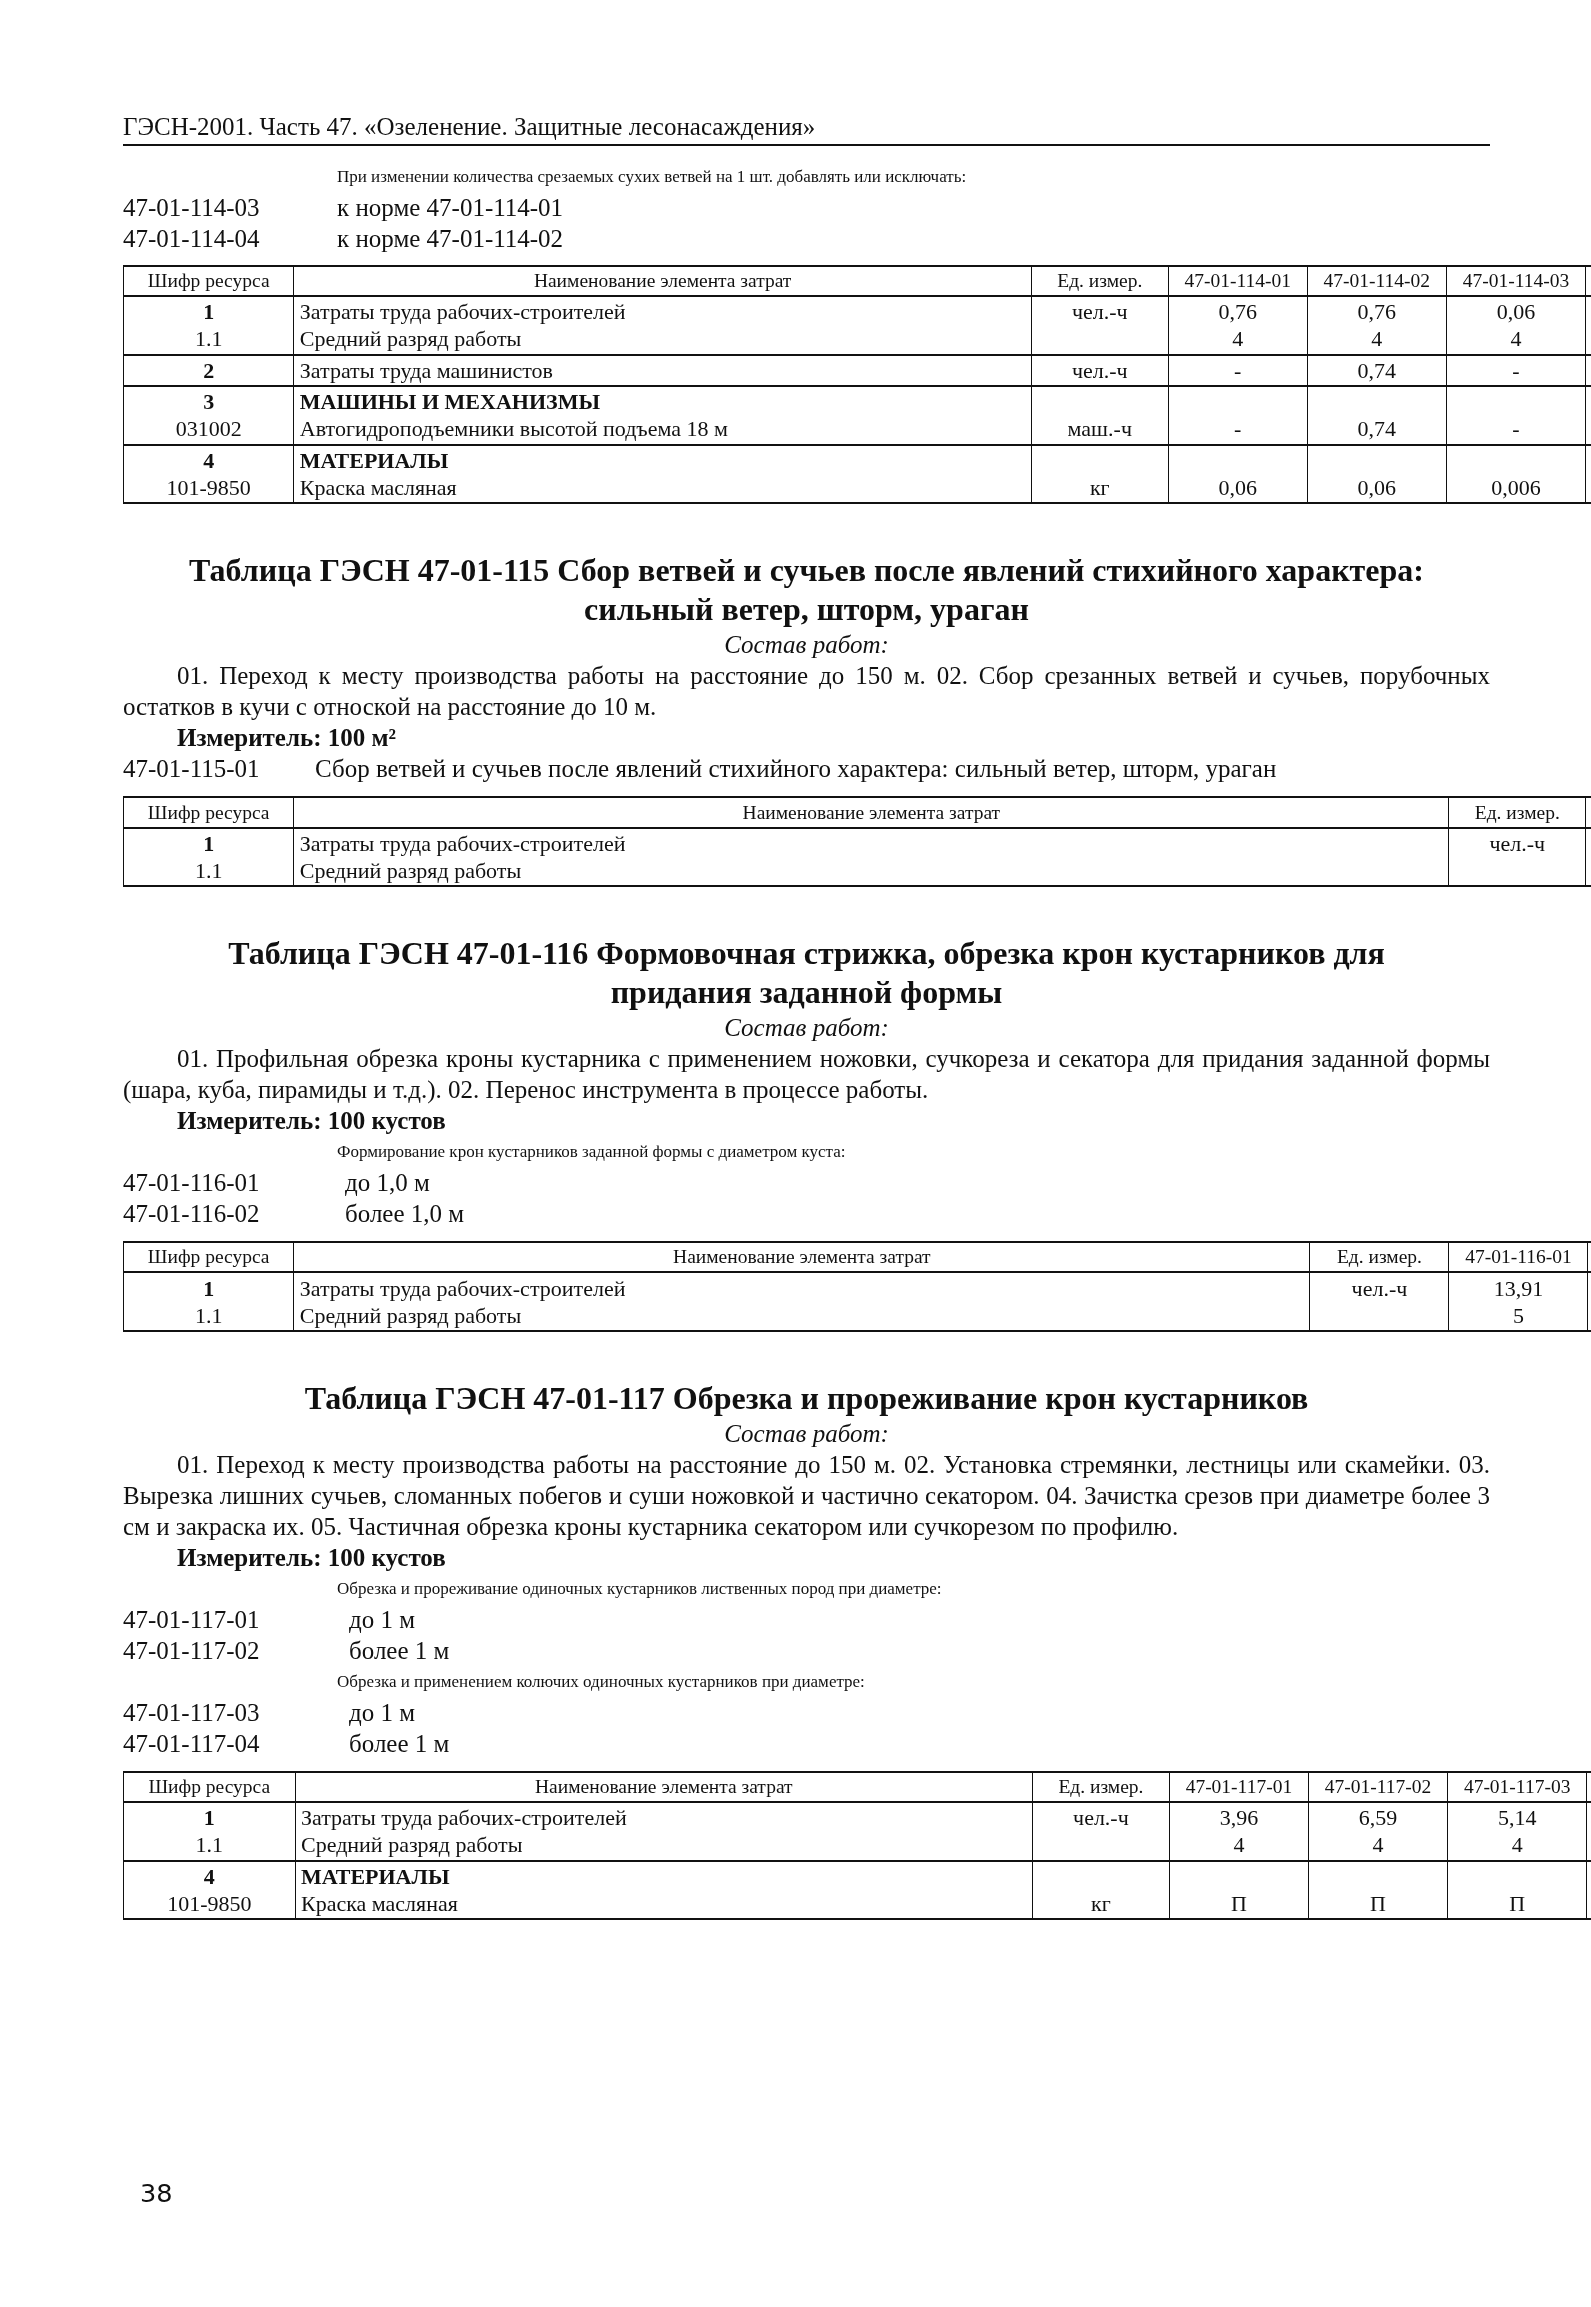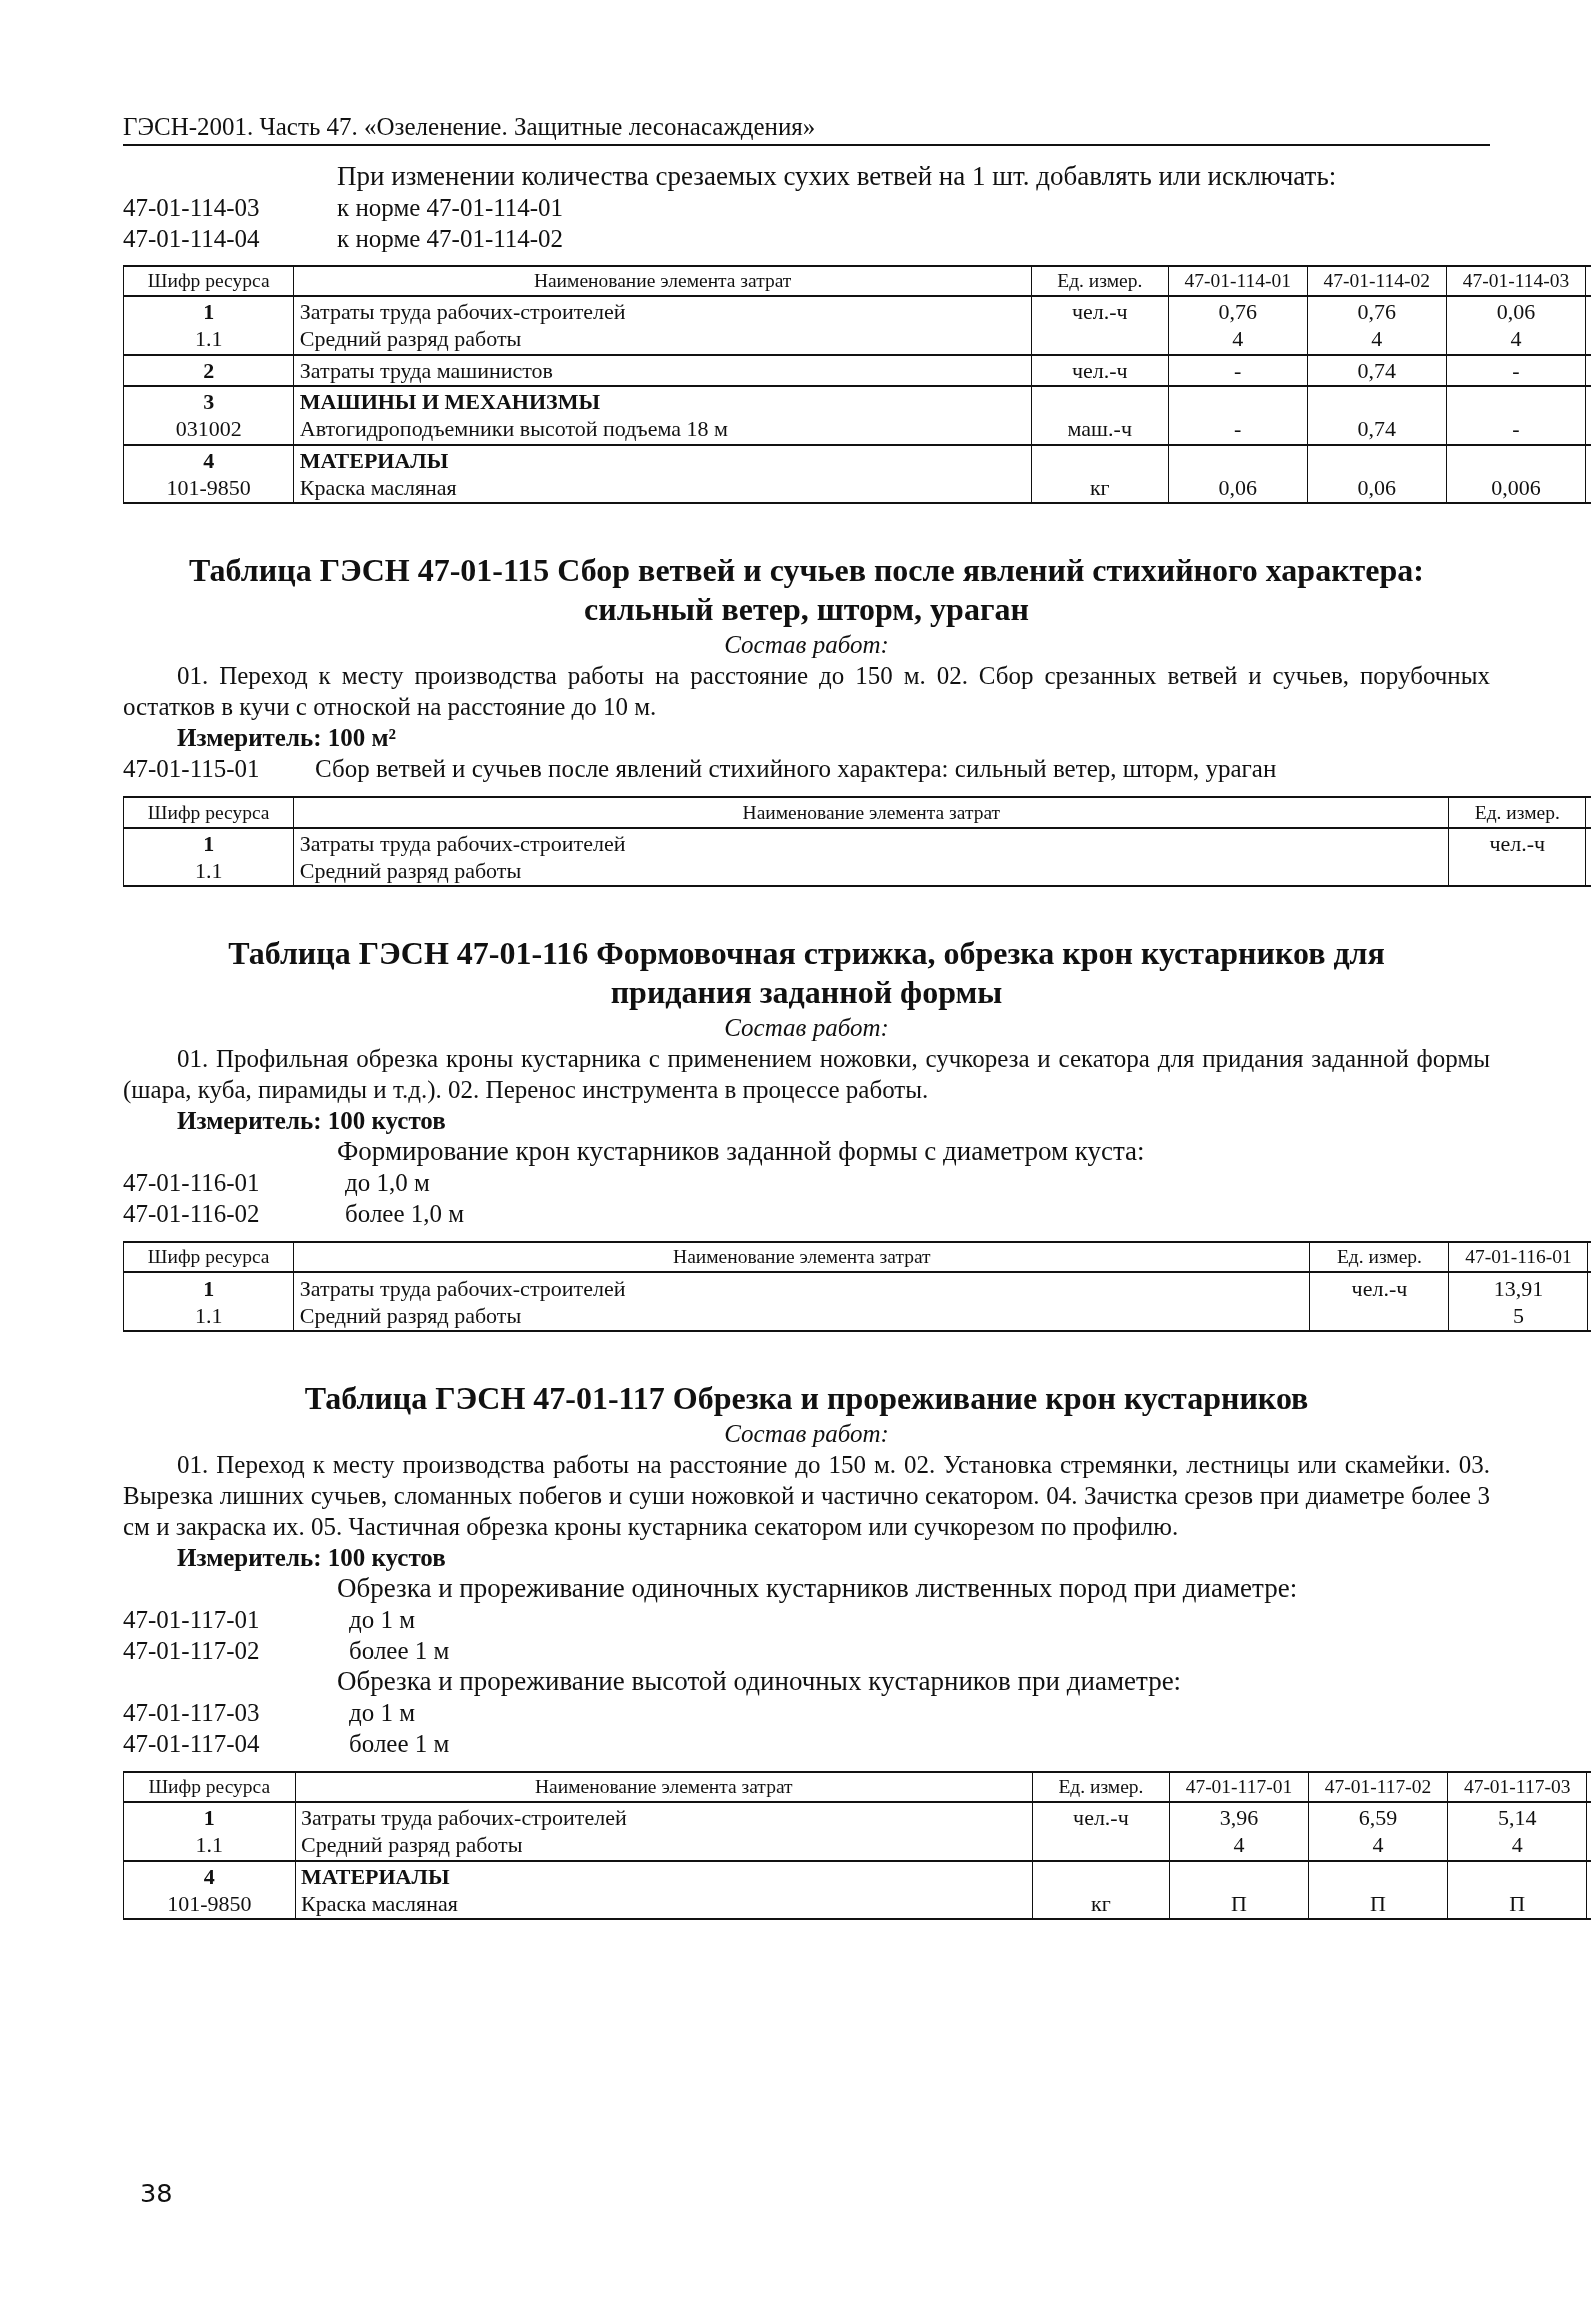--- a/index.html
+++ b/index.html
@@ -1,20 +1,20 @@
 <!DOCTYPE html>
 <html style="font-size:10.8px"><head>
 <meta charset="utf-8">
 <style>
   html, body { margin: 0; padding: 0; background: #ffffff; }
   body { width: 1591px; height: 2307px; position: relative; overflow: hidden;
          font-family: "Liberation Serif", "DejaVu Serif", serif; color: #111; }
   .page { position: absolute; left: 123px; top: 111px; width: 1367px; }
   .running-head { font-size: 25px; line-height: 32px; padding-bottom: 1px; border-bottom: 2.7px solid #111; }
-  .p { font-size: 27px; line-height: 31px; }
+  .p { font-size: 17px; line-height: 31px; }
   .indent-note { padding-left: 214px; }
   .code-line { display: flex; font-size: 25px; line-height: 31px; }
   .code-line .code { width: 214px; flex: none; }
   .code-line .desc { padding-left: 0; }
   .table-title { font-weight: bold; font-size: 32px; line-height: 39px; text-align: center; margin-top: 0; }
   .subhead { font-style: italic; text-align: center; font-size: 25px; line-height: 31px; }
   .body-text { font-size: 25px; line-height: 31px; text-align: justify; text-indent: 54px; }
   .meter { font-weight: bold; font-size: 25px; line-height: 31px; padding-left: 54px; }
   table.norm { border-collapse: collapse; width: 1586px; font-size: 22px; line-height: 27px; }
   table.norm td, table.norm th { border: 1.3px solid #111; padding: 1.3px 5.4px; vertical-align: top; }
@@ -273,21 +273,21 @@
   <div class="meter">Измеритель: 100 кустов</div>
   <div class="p indent-note">Обрезка и прореживание одиночных кустарников лиственных пород при диаметре:</div>
   <div class="code-line">
     <span class="code" style="width:226px">47-01-117-01</span>
     <span class="desc">до 1 м</span>
   </div>
   <div class="code-line">
     <span class="code" style="width:226px">47-01-117-02</span>
     <span class="desc">более 1 м</span>
   </div>
-  <div class="p indent-note">Обрезка и прореживание высотой одиночных кустарников при диаметре:</div>
+  <div class="p indent-note">Обрезка и применением колючих одиночных кустарников при диаметре:</div>
   <div class="code-line">
     <span class="code" style="width:226px">47-01-117-03</span>
     <span class="desc">до 1 м</span>
   </div>
   <div class="code-line">
     <span class="code" style="width:226px">47-01-117-04</span>
     <span class="desc">более 1 м</span>
   </div>
   <div style="height:12px"></div>
   <table class="norm">

